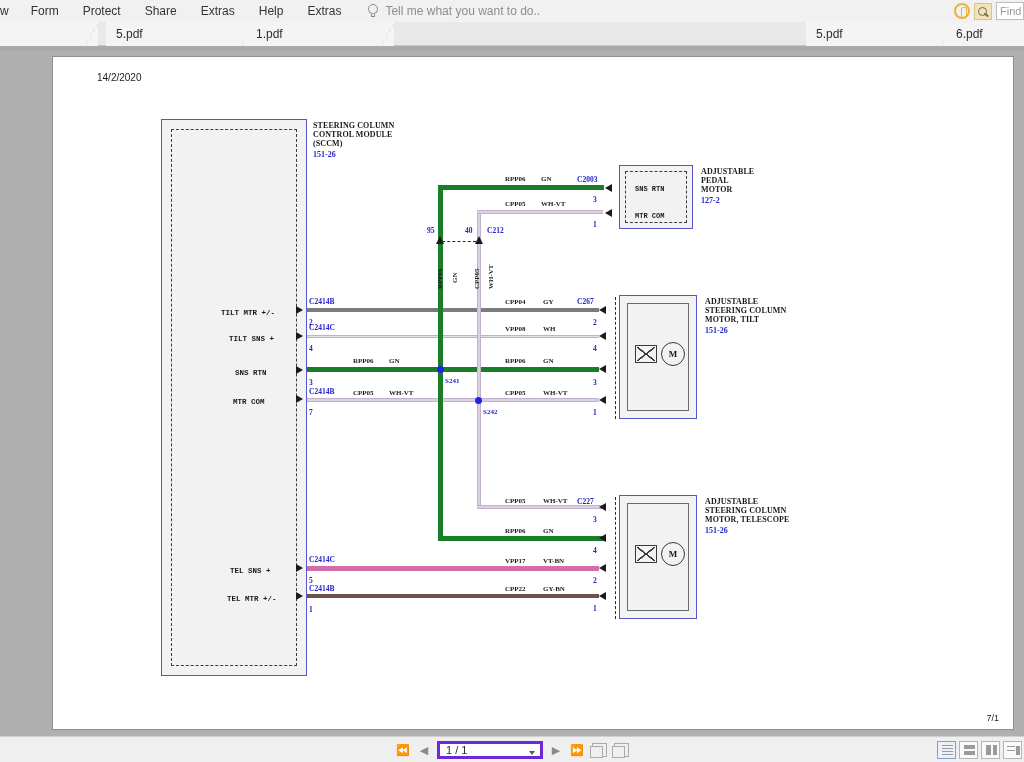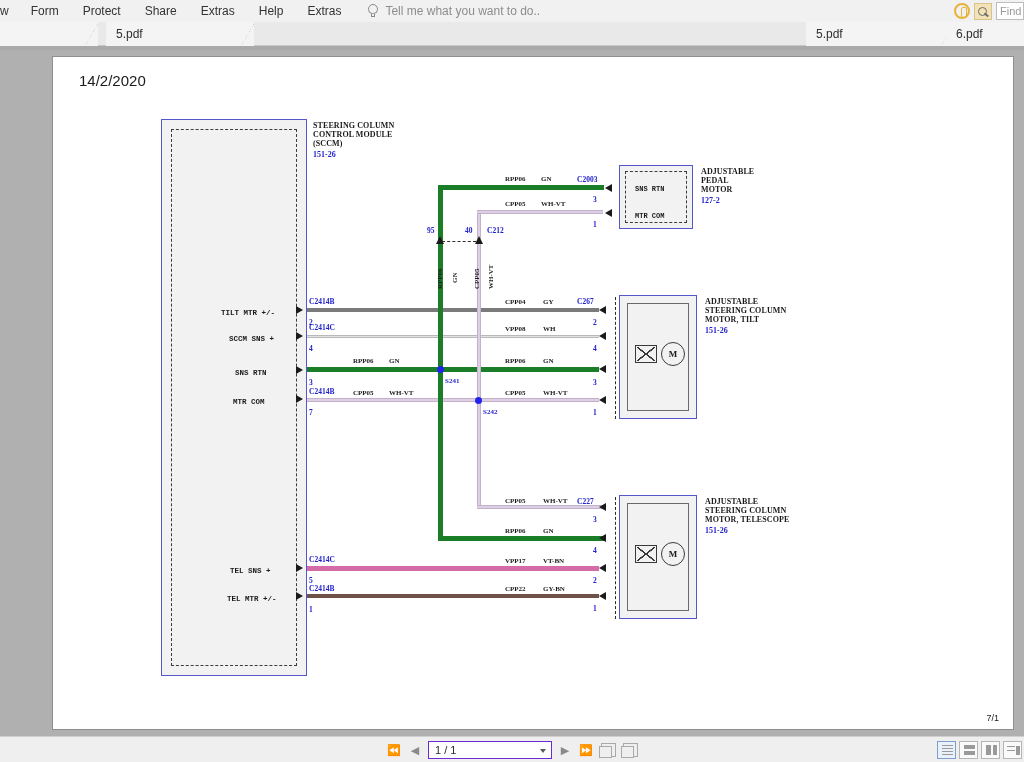--- a/index.html
+++ b/index.html
@@ -92,22 +92,22 @@
     background: #b0b0b0;
   }
   .page {
     position: absolute; left: 52px; top: 6px;
     width: 962px; height: 674px;
     background: #ffffff;
     border: 1px solid #8f8f8f;
     overflow: hidden;
   }
   .page-date {
-    position: absolute; left: 26px; top: 15px;
-    font-size: 15px; color: #1b1b1b;
+    position: absolute; left: 44px; top: 15px;
+    font-size: 10px; color: #1b1b1b;
     font-family: "Liberation Sans", sans-serif;
   }
   .page-num {
     position: absolute; right: 14px; bottom: 6px;
     font-size: 9px; color: #1b1b1b;
   }
 
   
   .sch { position: absolute; left: 0; top: 0; width: 962px; height: 674px; }
   .abs { position: absolute; }
@@ -216,21 +216,21 @@
   }
   .nav-wrap {
     position: absolute; left: 50%; top: 0; transform: translateX(-50%);
     height: 26px; display: flex; align-items: center; gap: 5px;
   }
   .nav-btn {
     width: 16px; height: 18px; display: flex; align-items: center;
     justify-content: center; color: #8a8a8a; font-size: 11px; cursor: pointer;
   }
   .page-select {
-    width: 124px; height: 18px; background: #fff; border: 1px solid #6d28d9;
+    width: 106px; height: 18px; background: #fff; border: 3px solid #6d28d9;
     font-size: 11px; color: #2a2a2a; display: flex; align-items: center;
     padding-left: 6px; position: relative;
   }
   .page-select .caret {
     position: absolute; right: 5px; top: 7px;
     width: 0; height: 0; border-left: 3.5px solid transparent;
     border-right: 3.5px solid transparent; border-top: 4px solid #5a5a5a;
   }
   .tool-ic {
     width: 15px; height: 14px; border: 1.3px solid #a9a9a9;
@@ -274,20 +274,21 @@
     <div class="menu-right">
       <div class="circ-icon"></div>
       <div class="findbox-icon"></div>
       <div class="find-field">Find</div>
     </div>
   </div>
 
   <div class="tabstrip">
     <div class="tab" style="left:-32px;width:130px"></div>
     <div class="tab" style="left:106px;width:148px"><span>5.pdf</span></div>
+    <div class="tab" style="left:246px;width:148px"><span>1.pdf</span></div>
     <div class="tab" style="left:806px;width:148px"><span>5.pdf</span></div>
     <div class="tab" style="left:946px;width:110px"><span>6.pdf</span></div>
   </div>
   <div class="tabstrip-shadow"></div>
 
   <div class="docarea">
     <div class="page">
 
       <div class="page-date">14/2/2020</div>
       <div class="page-num">7/1</div>
@@ -300,21 +301,21 @@
 CONTROL MODULE
 (SCCM)</div>
         <div class="mod-code abs" style="left:260px;top:93px">151-26</div>
 
         <div class="pinlabel" style="left:168px;top:252px">TILT MTR +/-</div>
         <div class="arrowR" style="left:243px;top:249px"></div>
         <div class="conn" style="left:256px;top:240px">C2414B</div>
         <div class="pinnum" style="left:256px;top:261px">2</div>
         <div class="wire" style="left:254px;top:251px;width:292px;height:4px;background:#7b7b7b"></div>
 
-        <div class="pinlabel" style="left:176px;top:278px">SCCM SNS +</div>
+        <div class="pinlabel" style="left:176px;top:278px">TILT SNS +</div>
         <div class="arrowR" style="left:243px;top:275px"></div>
         <div class="conn" style="left:256px;top:266px">C2414C</div>
         <div class="pinnum" style="left:256px;top:287px">4</div>
         <div class="wire" style="left:254px;top:278px;width:292px;height:3px;background:#e2e2e2;border-top:1px solid #b9b9b9;border-bottom:1px solid #b9b9b9"></div>
 
         <div class="pinlabel" style="left:182px;top:312px">SNS RTN</div>
         <div class="arrowR" style="left:243px;top:309px"></div>
         <div class="pinnum" style="left:256px;top:321px">3</div>
         <div class="wire" style="left:254px;top:310px;width:292px;height:5px;background:#1a7d27"></div>
         <div class="sig" style="left:300px;top:300px">RPP06</div>

